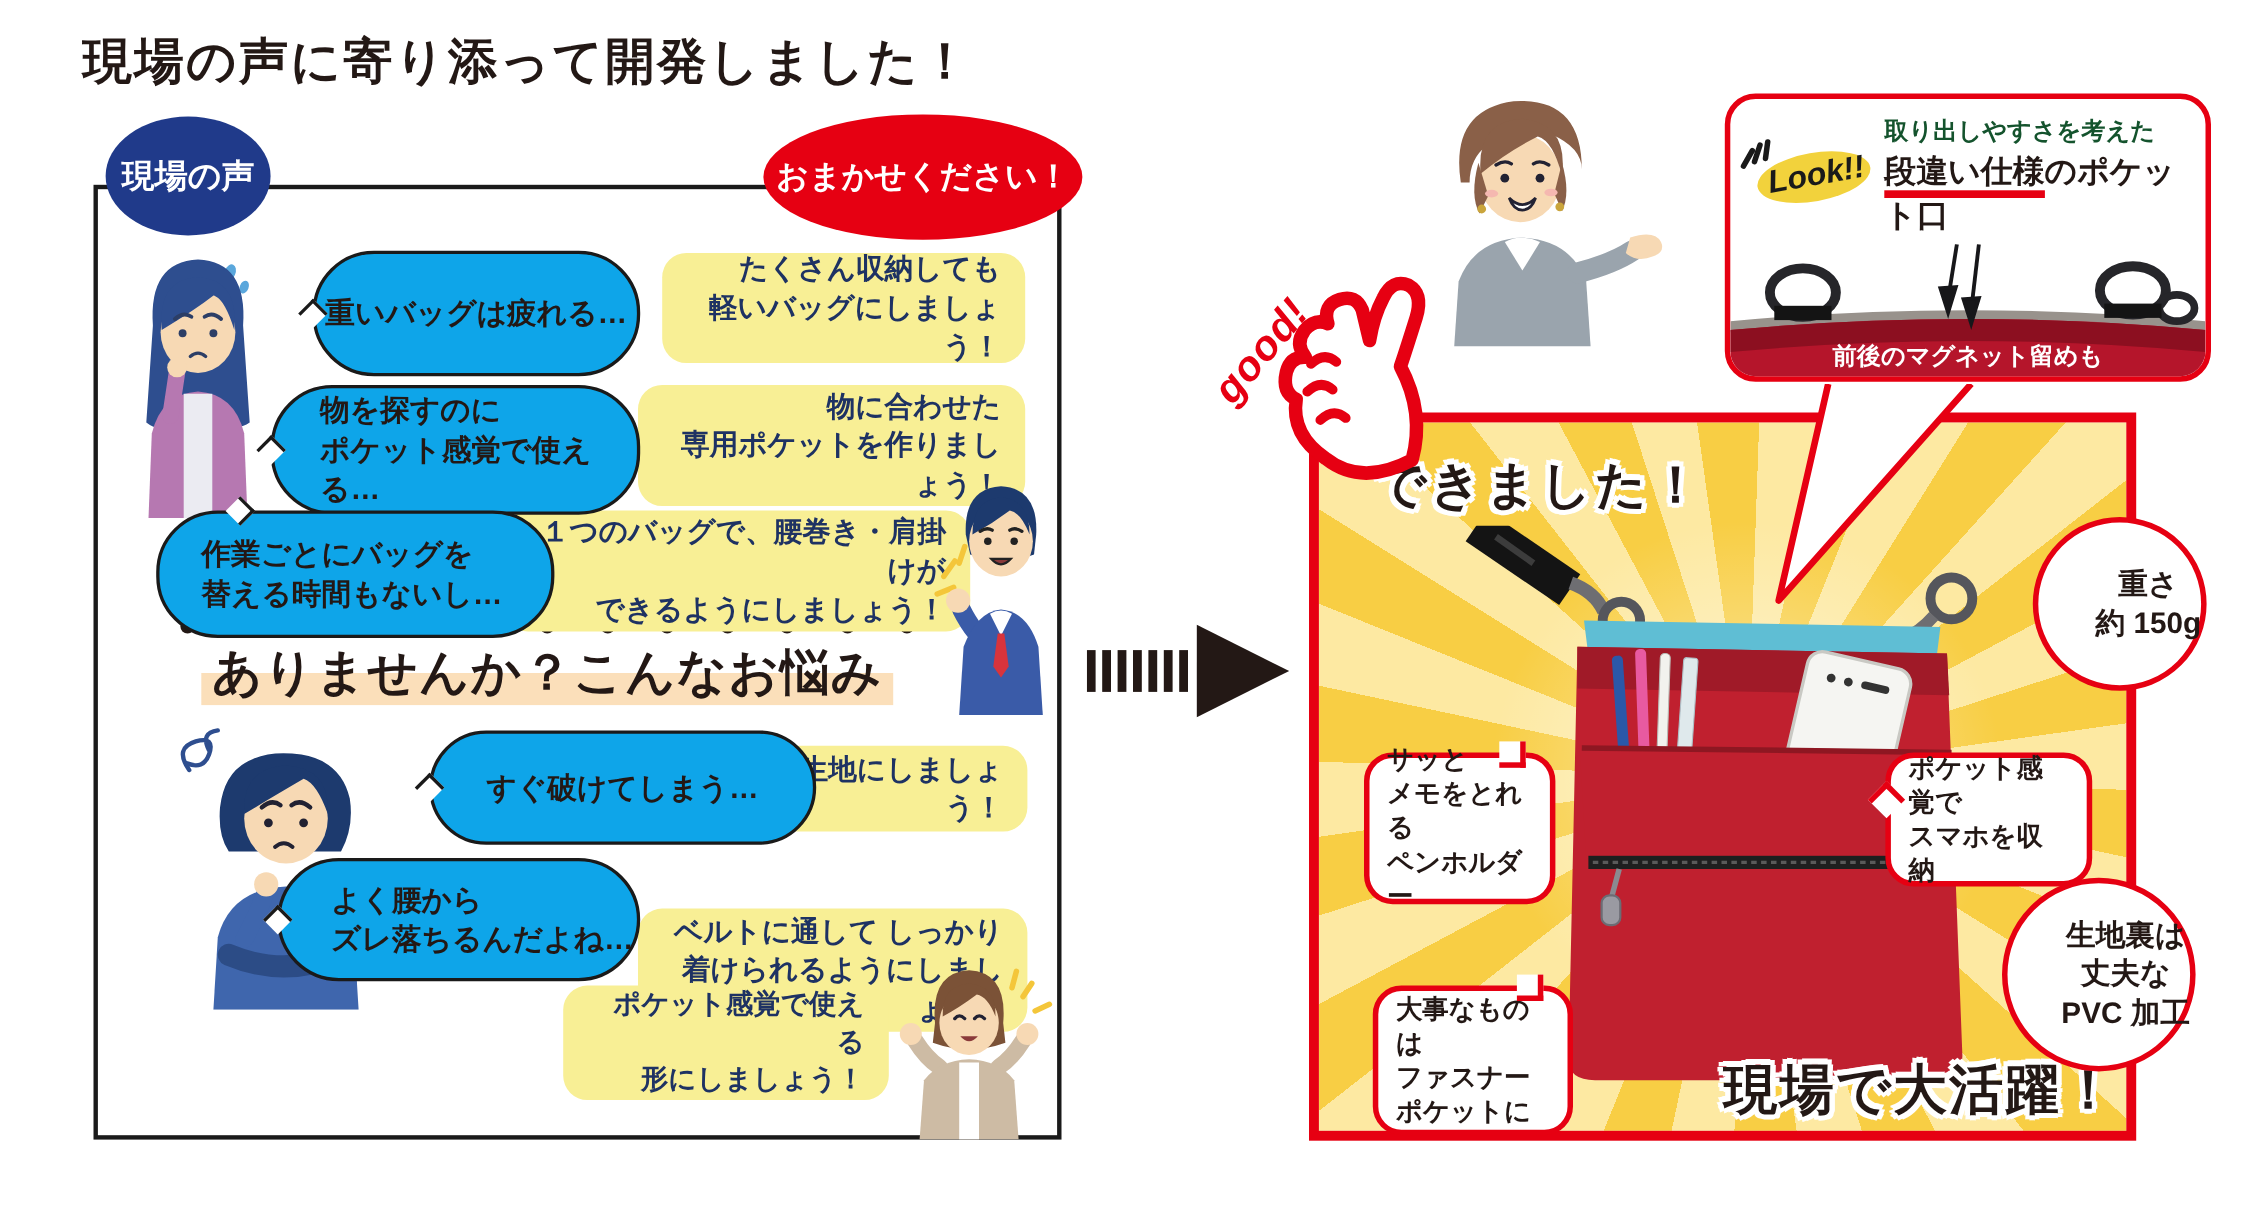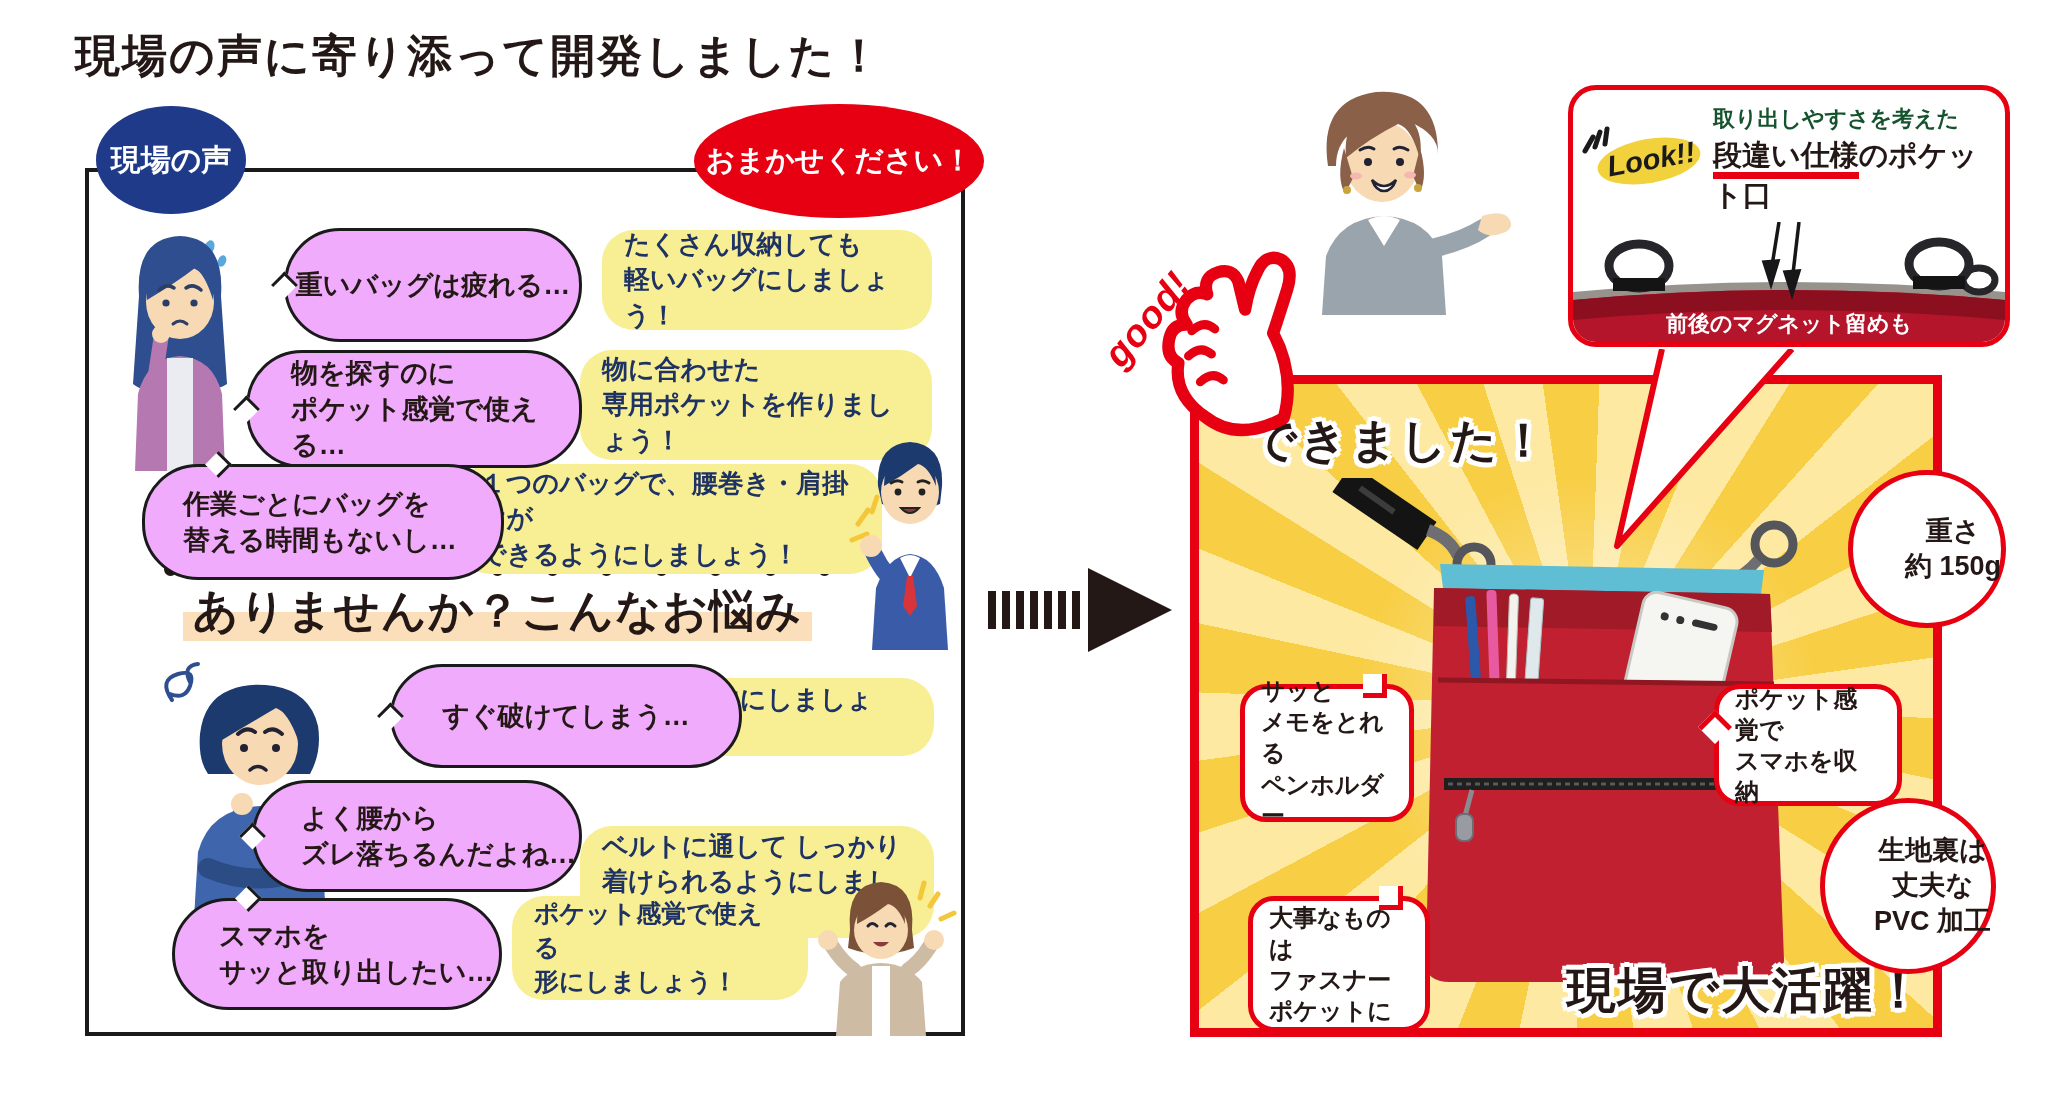--- a/index.html
+++ b/index.html
@@ -13,35 +13,35 @@
   .stage{position:relative;width:2048px;height:1100px;background:#fff;overflow:hidden;}
 
   .title{position:absolute;left:75px;top:26px;font-size:45px;font-weight:900;color:#231815;letter-spacing:2px;}
 
   
   .panel{position:absolute;left:85px;top:168px;width:880px;height:868px;border:4px solid var(--ink);background:#fff;z-index:1;}
   .badge{position:absolute;border-radius:50%;display:flex;align-items:center;justify-content:center;color:#fff;font-weight:900;z-index:6;text-align:center;}
   .badge-blue{left:96px;top:106px;width:150px;height:108px;background:var(--deep-blue);font-size:30px;}
   .badge-red{left:694px;top:104px;width:290px;height:114px;background:var(--accent-red);font-size:29px;}
 
-  .bubble{position:absolute;background:#f0abfc;border:3.5px solid var(--ink);border-radius:56px;display:flex;align-items:center;z-index:5;color:#231815;font-weight:700;}
+  .bubble{position:absolute;background:#0ea5e9;border:3.5px solid var(--ink);border-radius:56px;display:flex;align-items:center;z-index:5;color:#231815;font-weight:700;}
   .bubble .tail{position:absolute;width:19px;height:19px;background:#fff;border-left:3.5px solid var(--ink);border-bottom:3.5px solid var(--ink);}
   .tail-left{left:-12px;top:50%;transform:translateY(-50%) rotate(135deg);}
   .tail-up{top:-12px;left:64px;transform:rotate(225deg);}
   .b-center{justify-content:center;text-align:center;}
   .ml{white-space:pre-line;}
 
   .b1{left:284px;top:228px;width:298px;height:114px;font-size:27px;}
   .b2{left:246px;top:350px;width:336px;height:118px;font-size:27px;padding-left:42px;}
   .b3{left:142px;top:464px;width:362px;height:116px;font-size:27px;padding-left:38px;}
   .b4{left:390px;top:664px;width:352px;height:104px;font-size:27px;}
   .b5{left:252px;top:780px;width:330px;height:112px;font-size:27px;padding-left:46px;}
   .b6{left:172px;top:898px;width:330px;height:112px;font-size:27px;padding-left:44px;}
 
-  .ybox{position:absolute;background:var(--bubble-yellow);border-radius:32px;color:var(--navy-text);font-weight:700;display:flex;align-items:center;z-index:4;padding:12px 22px;line-height:1.35;}
+  .ybox{position:absolute;background:var(--bubble-yellow);border-radius:22px;color:var(--navy-text);font-weight:700;display:flex;align-items:center;z-index:4;padding:12px 22px;line-height:1.35;text-align:right;}
   .y1{left:602px;top:230px;width:330px;height:100px;font-size:26px;}
   .y2{left:580px;top:350px;width:352px;height:110px;font-size:26px;}
   .y3{left:458px;top:464px;width:424px;height:110px;font-size:26px;}
   .y4{left:586px;top:678px;width:348px;height:78px;font-size:26px;}
   .y5{left:580px;top:778px;width:354px;height:112px;font-size:26px;margin-top:48px;}
   .y6{left:512px;top:896px;width:296px;height:104px;font-size:25px;}
 
   .worry-heading{position:absolute;left:150px;top:563px;width:695px;text-align:center;z-index:3;}
   .dots{display:flex;justify-content:space-between;padding:0 14px;margin-bottom:5px;}
   .dots i{width:13px;height:13px;border-radius:50%;background:#231815;display:block;}
@@ -190,25 +190,20 @@
 替える時間もないし…</span>
     </div>
   <div class="bubble b4 b-center">
       <i class="tail tail-left"></i>
       <span class="ml">すぐ破けてしまう…</span>
     </div>
   <div class="bubble b5">
       <i class="tail tail-left"></i>
       <span class="ml">よく腰から
 ズレ落ちるんだよね…</span>
-    </div>
-  <div class="bubble b6">
-      <i class="tail tail-up"></i>
-      <span class="ml">スマホを
-サッと取り出したい…</span>
     </div>
 
   <div class="ybox y1">
       <span class="ml">たくさん収納しても
 軽いバッグにしましょう！</span>
     </div>
   <div class="ybox y2">
       <span class="ml">物に合わせた
 専用ポケットを作りましょう！</span>
     </div>

